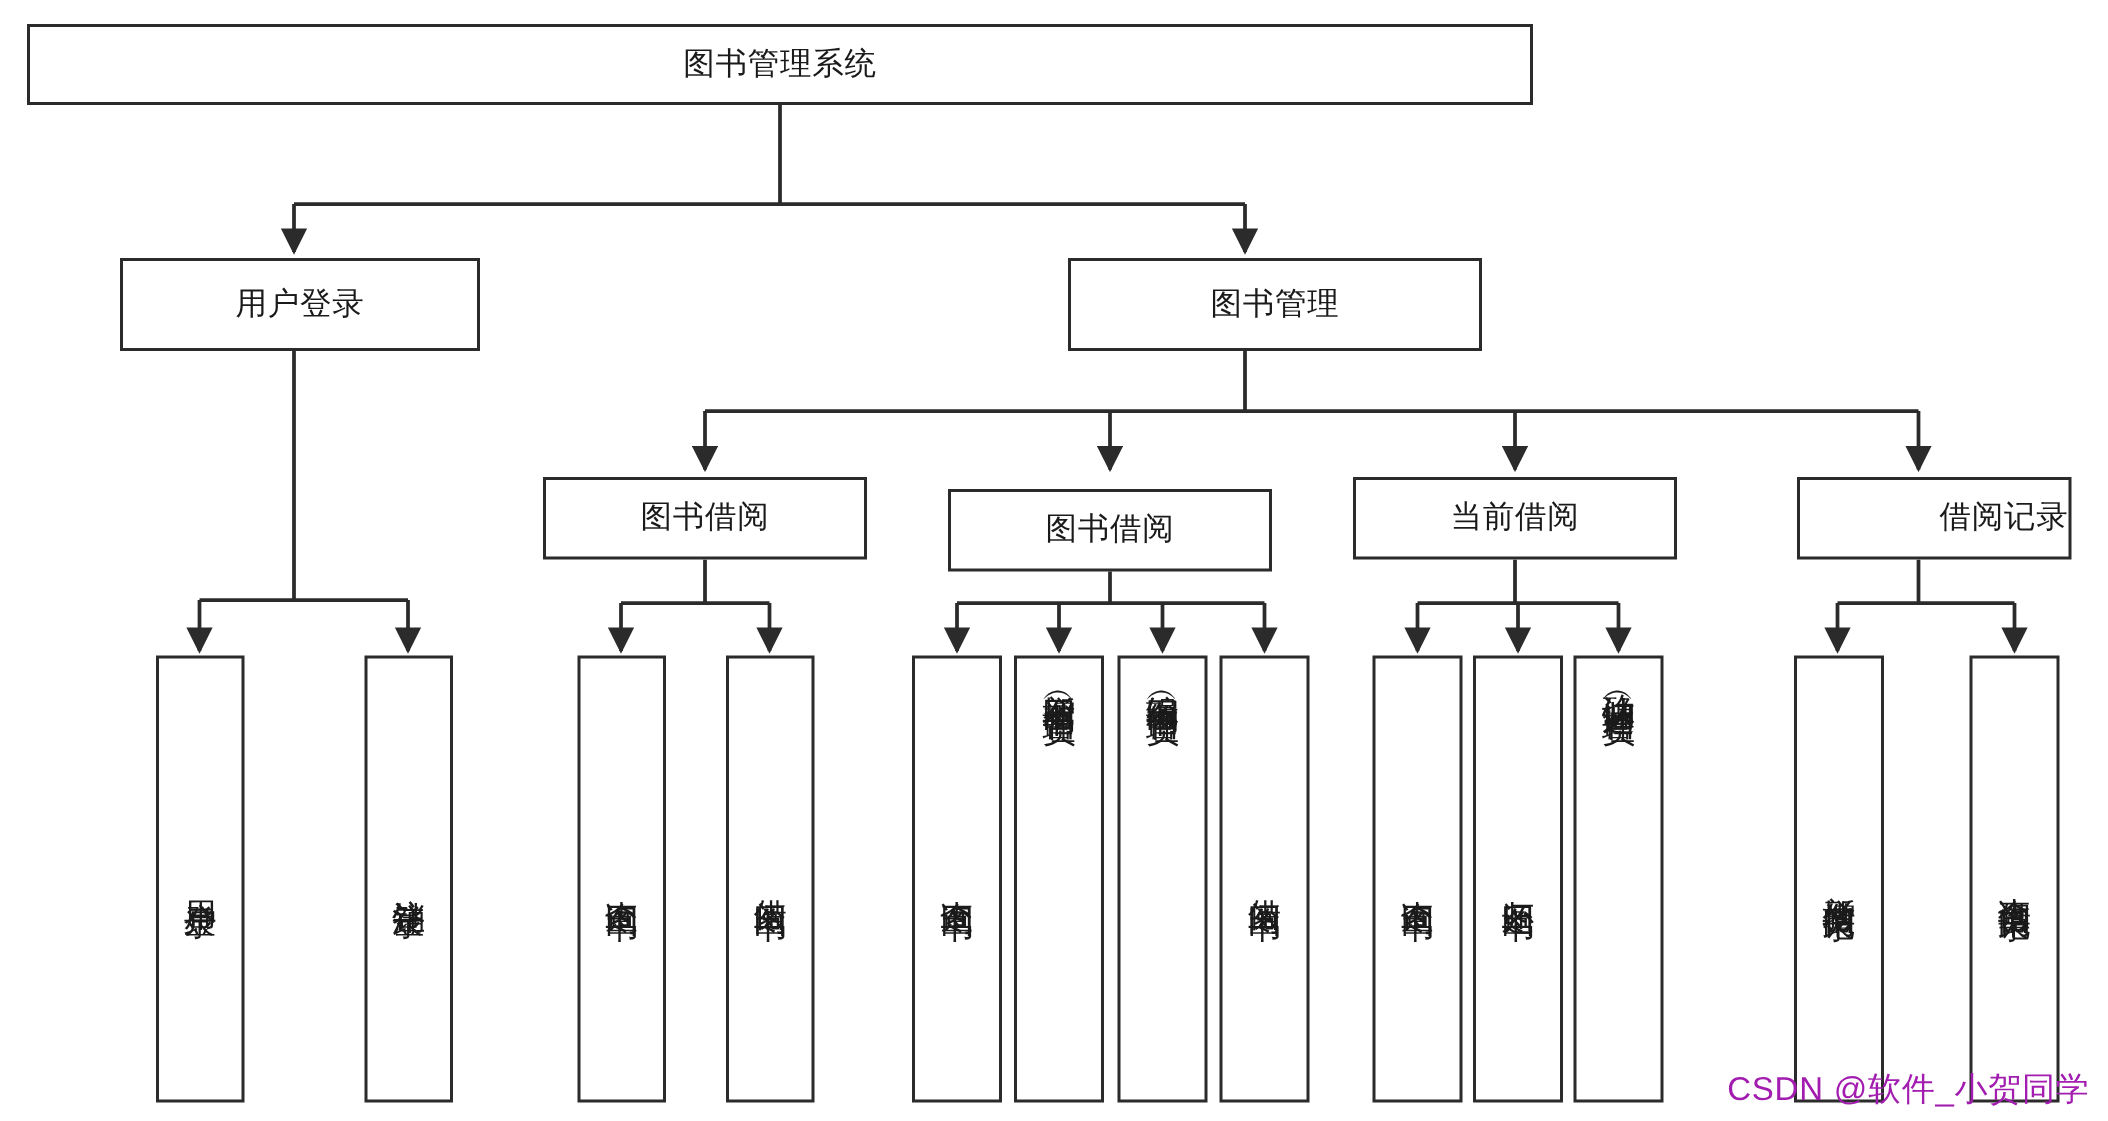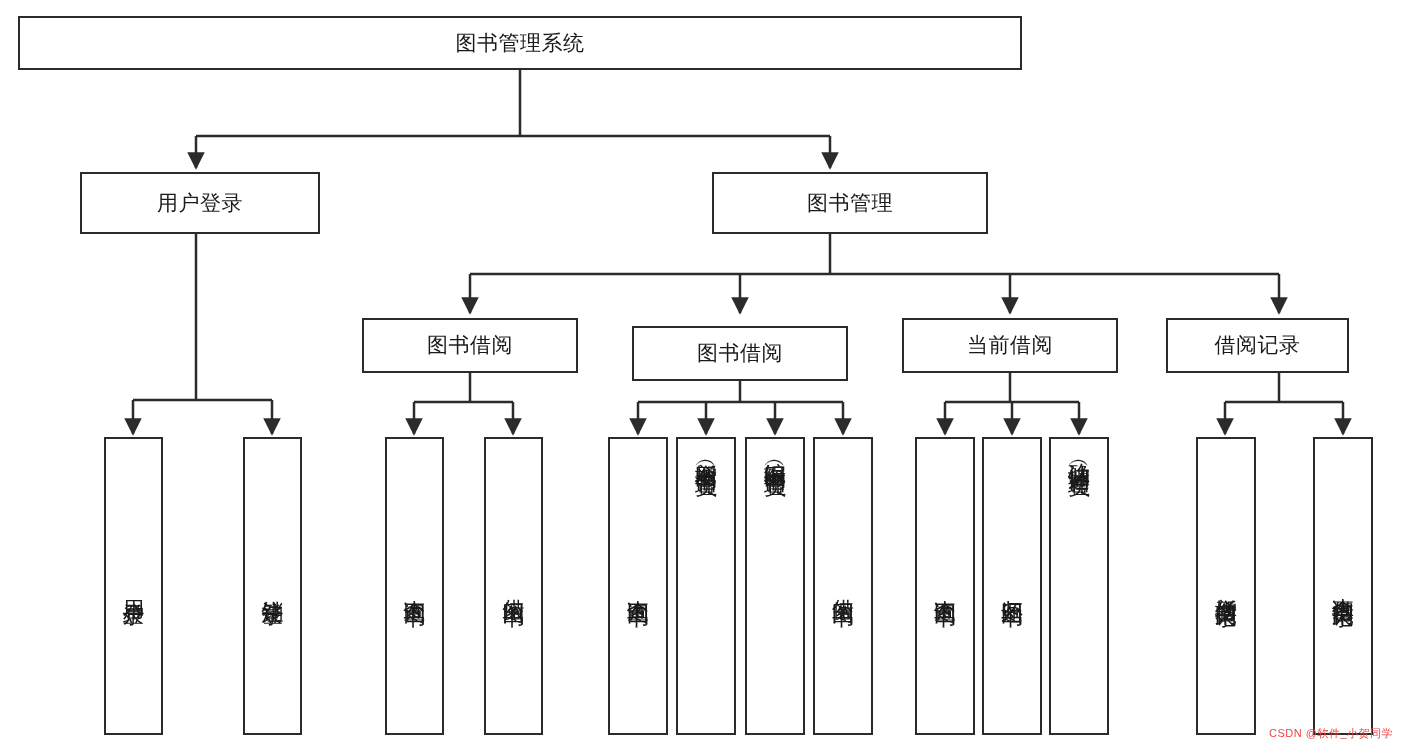--- a/index.html
+++ b/index.html
@@ -64,22 +64,22 @@
     margin-bottom: auto;
   }
   .node.vertical.center {
     align-items: center;
     padding-top: 0;
   }
   #watermark {
     position: absolute;
     right: 12px;
     bottom: 6px;
-    font-size: 11px;
-    color: #ef4444;
+    font-size: 22px;
+    color: #a21caf;
     letter-spacing: 0.5px;
     z-index: 5;
     white-space: nowrap;
   }
 </style>
 </head>
 <body>
 
 <div id="diagram-root">
 
@@ -146,21 +146,21 @@
 
   <div class="node horizontal" style="left:362px; top:318px; width:216px; height:55px;">
     <span class="label">图书借阅</span>
   </div>
   <div class="node horizontal" style="left:632px; top:326px; width:216px; height:55px;">
     <span class="label">图书借阅</span>
   </div>
   <div class="node horizontal" style="left:902px; top:318px; width:216px; height:55px;">
     <span class="label">当前借阅</span>
   </div>
-  <div class="node horizontal" style="left:1166px; top:318px; width:183px; height:55px;">
+  <div class="node horizontal" style="left:1198px; top:318px; width:183px; height:55px;justify-content:flex-end;">
     <span class="label">借阅记录</span>
   </div>
 
   <div class="node vertical center" style="left:104px; top:437px; width:59px; height:298px;">
     <span class="label">用户登录</span>
   </div>
   <div class="node vertical center" style="left:243px; top:437px; width:59px; height:298px;">
     <span class="label">注销登录</span>
   </div>
 

